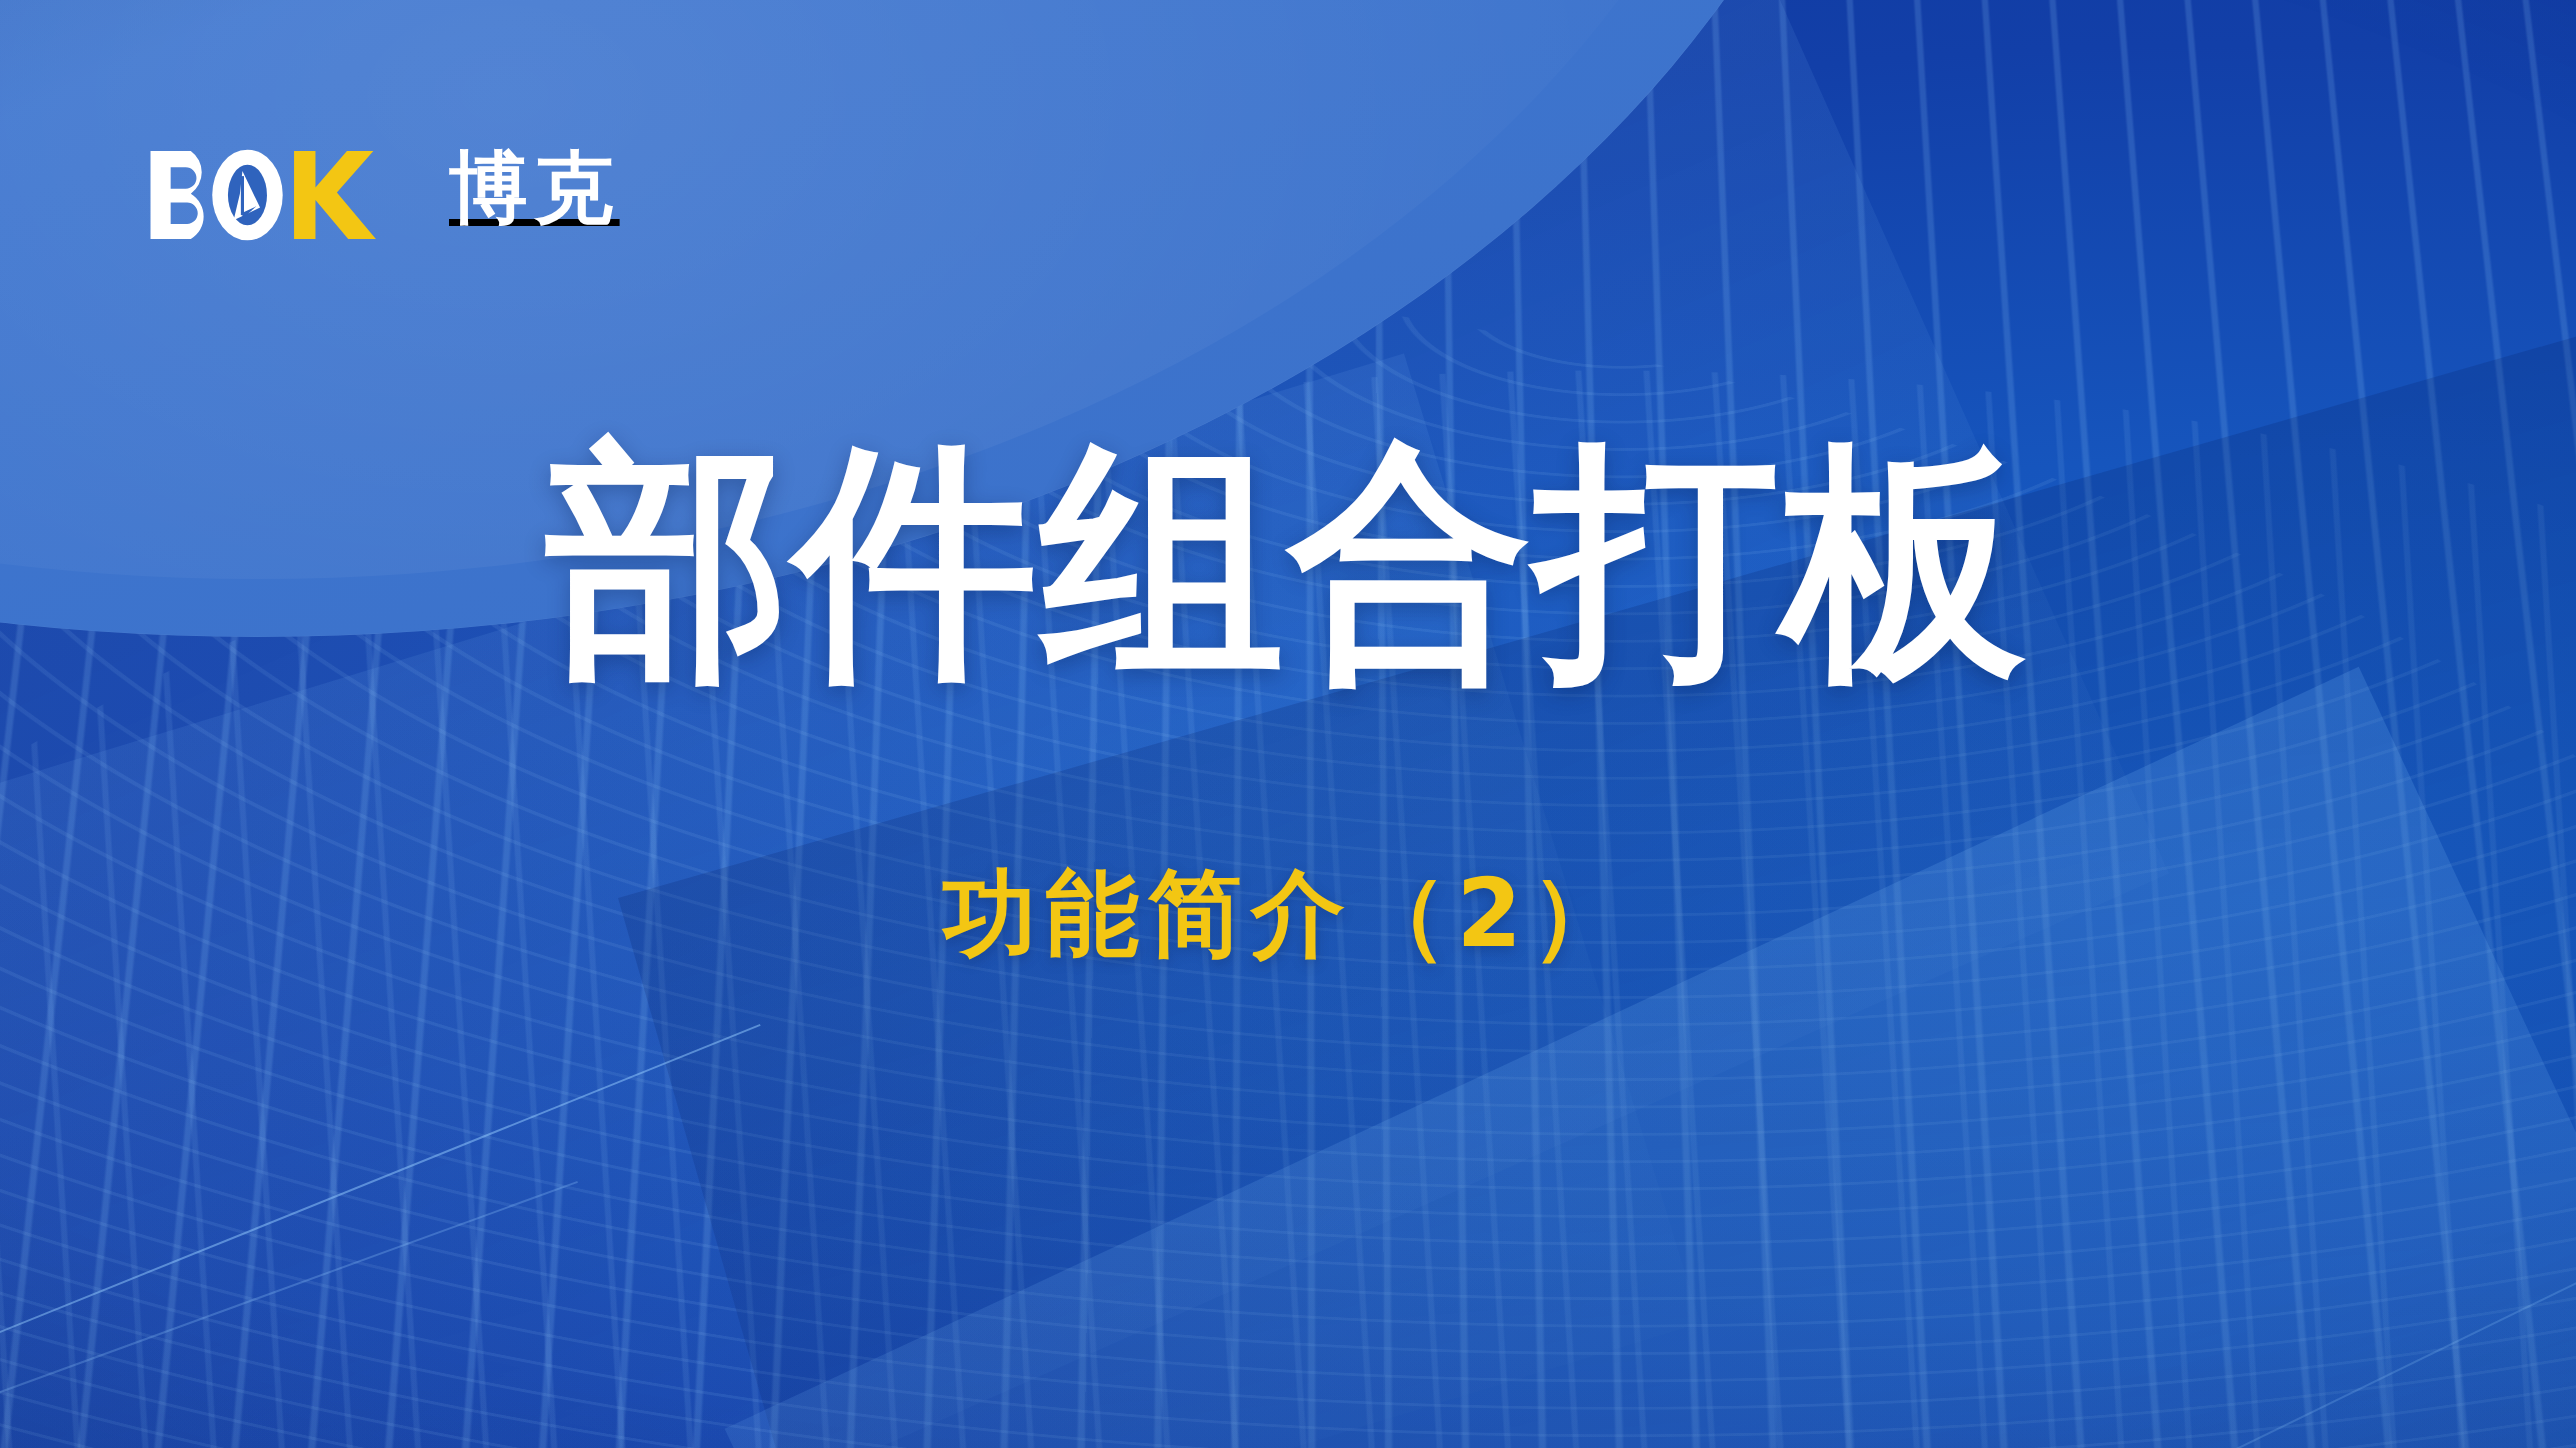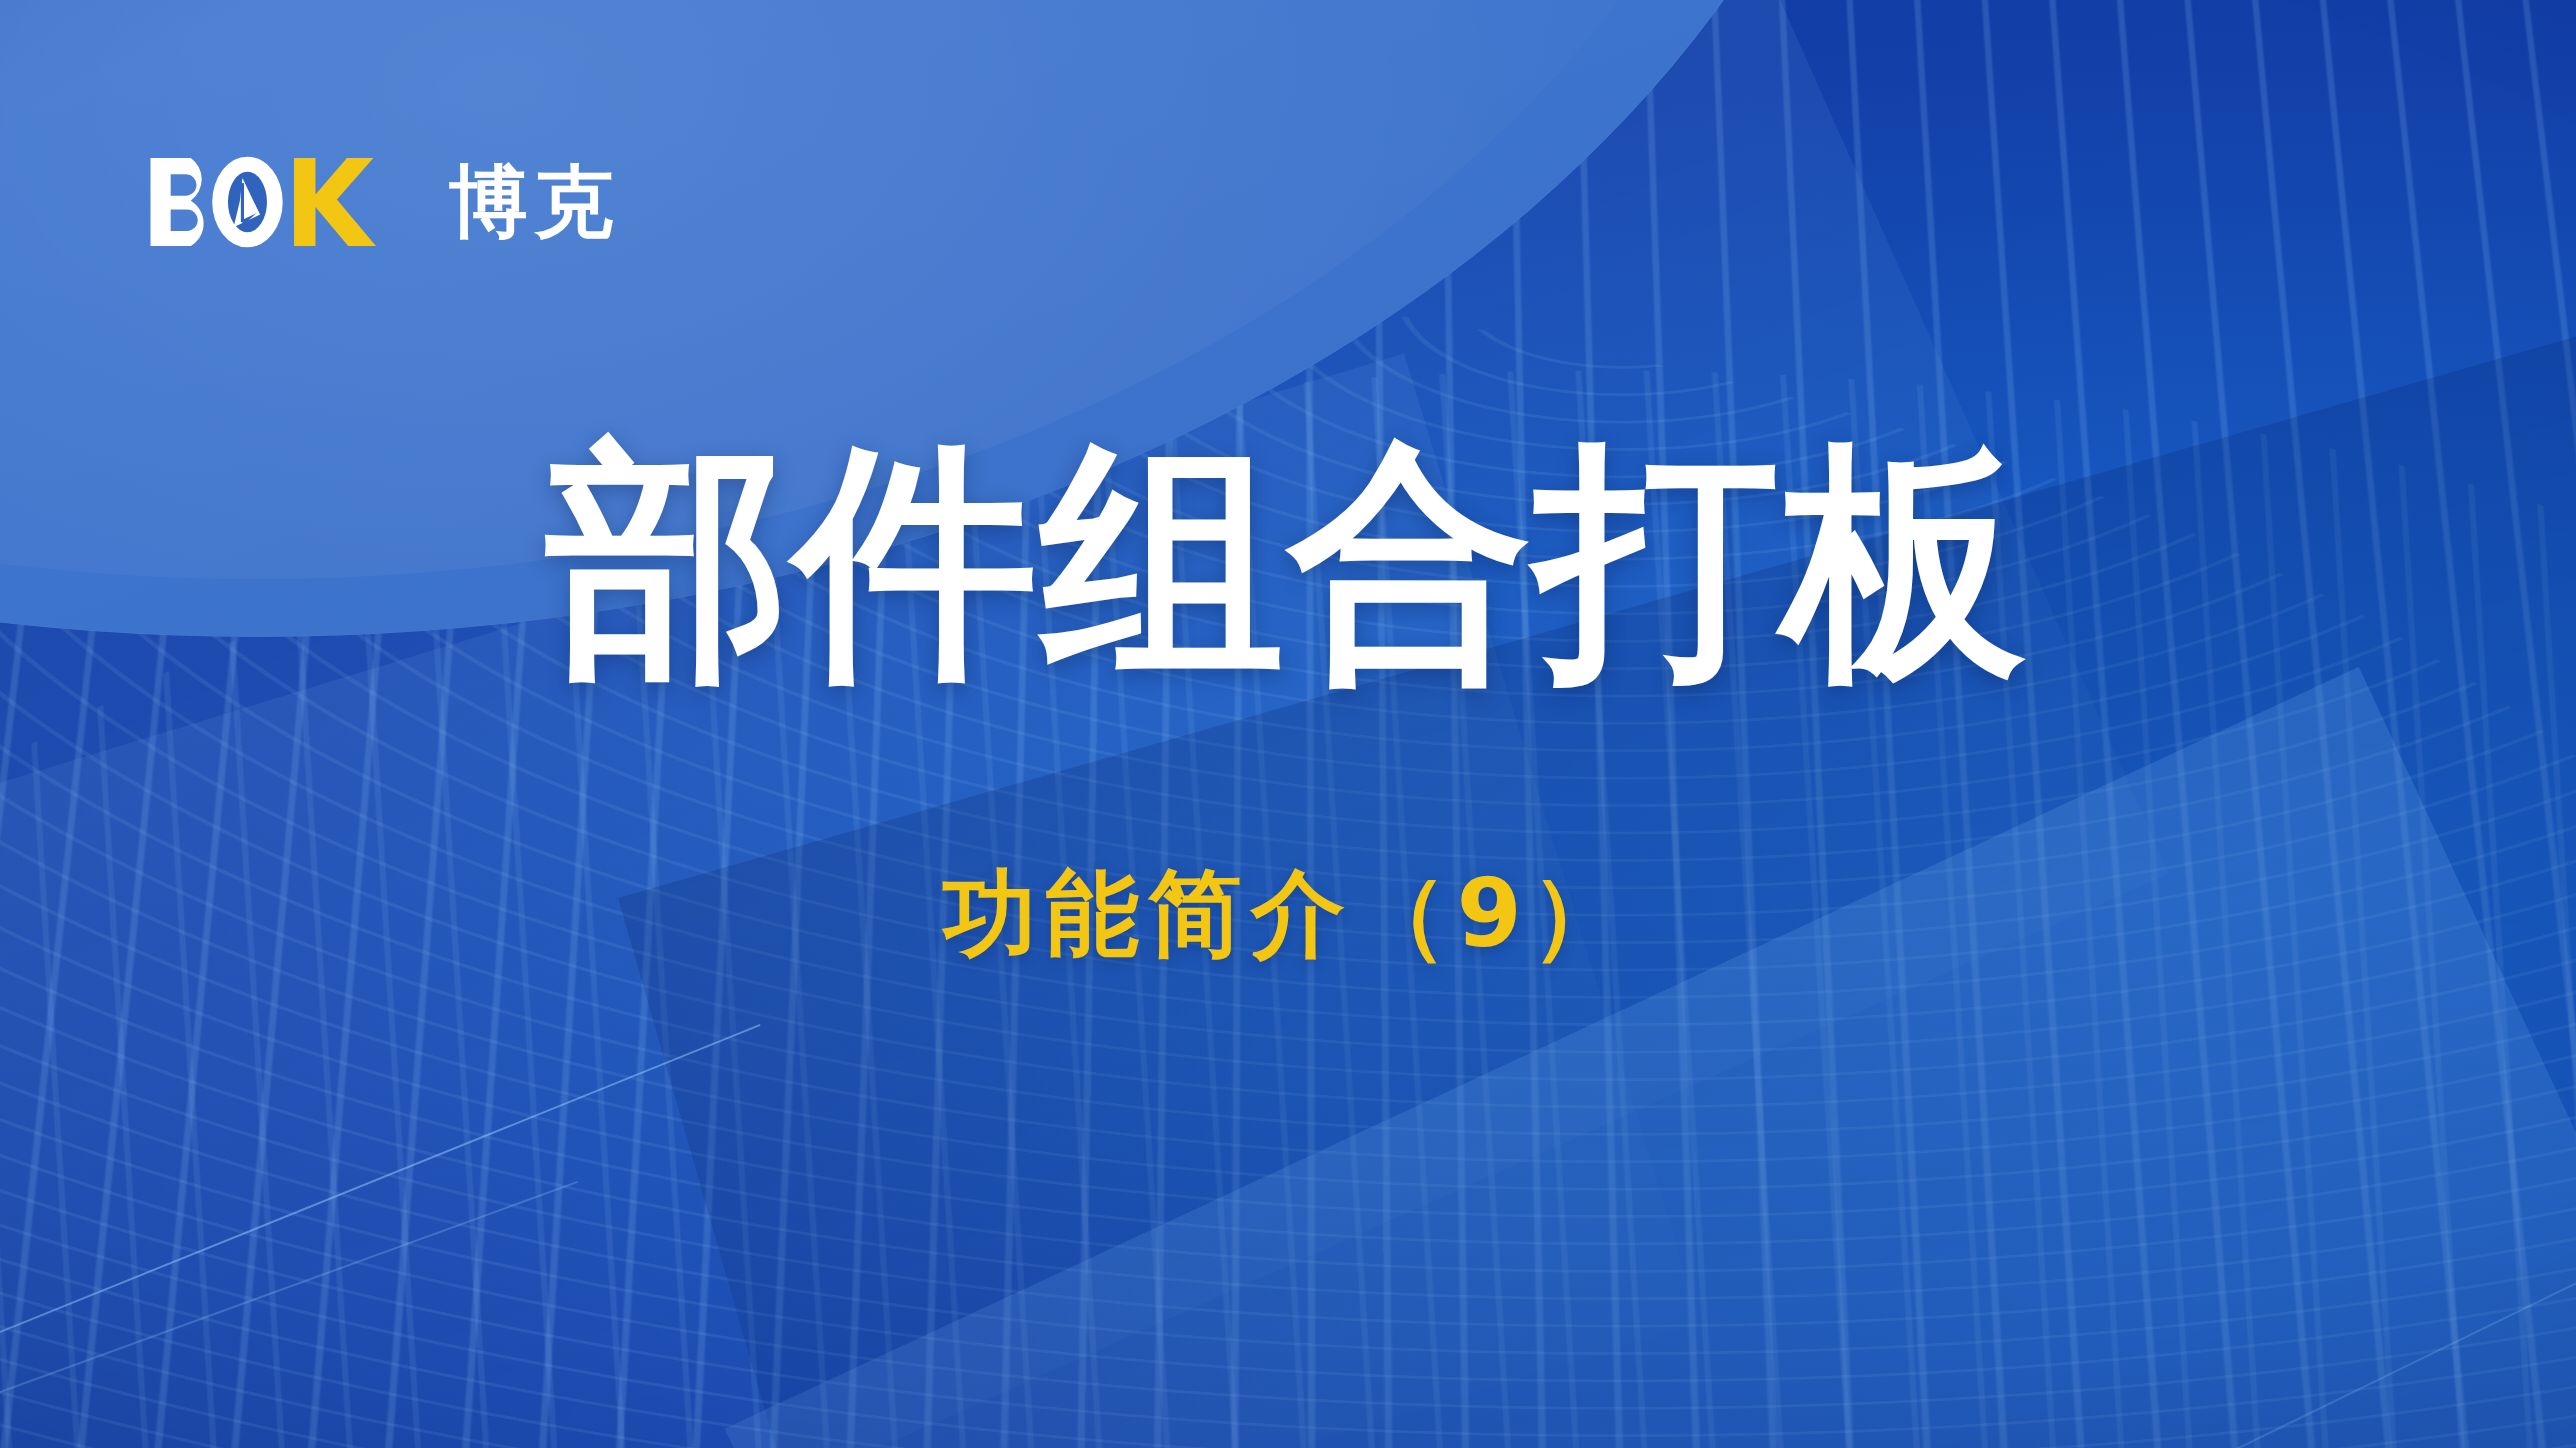--- a/index.html
+++ b/index.html
@@ -105,22 +105,23 @@
 
   .vignette{
     position:absolute;inset:0;
     background:radial-gradient(120% 100% at 50% 45%, rgba(0,0,0,0) 55%, rgba(4,24,80,.28) 100%);
     pointer-events:none;
   }
 
   
   .logo{
     position:absolute;left:148px;top:148px;
-    display:flex;align-items:center;gap:24px;
+    display:flex;gap:24px;
     height:107px;
+    text-decoration:underline;
   }
   .logo-mark{display:flex;align-items:center;height:94px;}
   .logo-cn{
     color:#ffffff;font-size:79px;line-height:1;font-weight:700;
     letter-spacing:6.3px;
     font-family:"Liberation Sans","DejaVu Sans",sans-serif;
   }
 
   
   .headline{
@@ -185,16 +186,16 @@
 
         <path d="M232 6 h34 v58 L316 6 h42 L300 72 l62 74 h-44 l-52 -62 v62 h-34 Z" fill="#F3C613"></path>
       </svg>
     </div>
 
     <div class="logo-cn">博克</div>
   </div>
 
   <div class="headline">部件组合打板</div>
 
-  <div class="subline">功能简介（9）</div>
+  <div class="subline">功能简介（2）</div>
 
 </div>
 
 
 </body></html>

